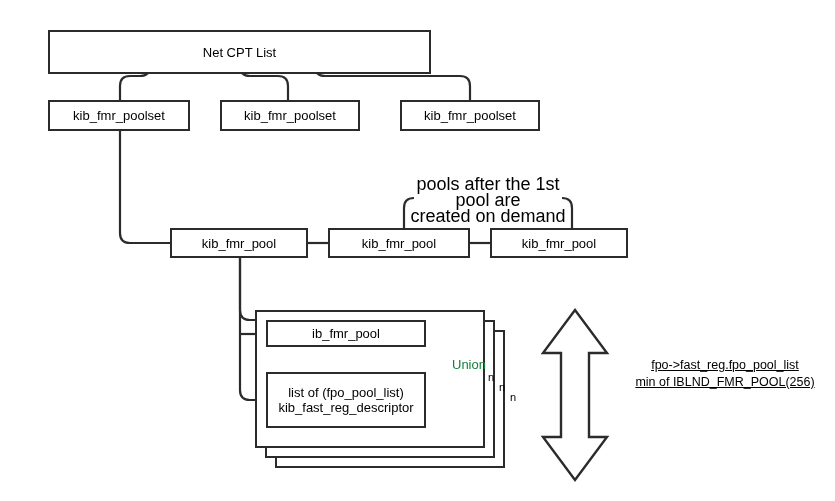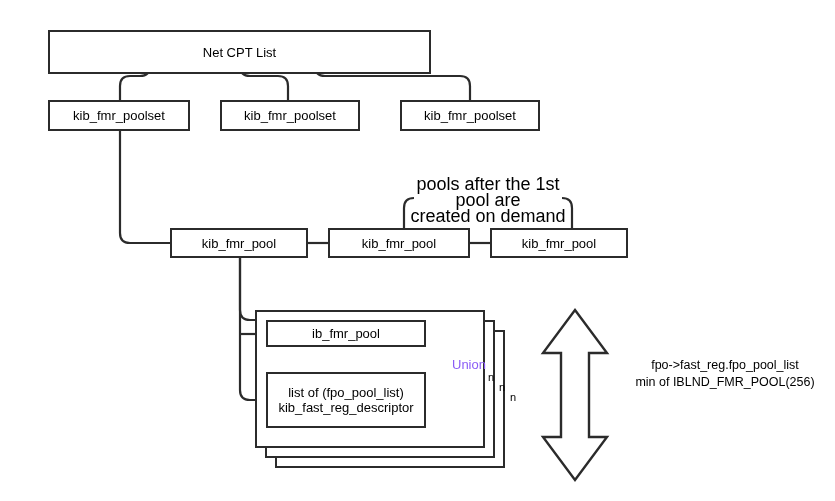--- a/index.html
+++ b/index.html
@@ -57,29 +57,30 @@
   .tiny-label {
     position: absolute;
     font-size: 11px;
     line-height: 12px;
     color: #000000;
   }
   .union-label {
     position: absolute;
     font-size: 13px;
     line-height: 15px;
-    color: #8b5cf6;
+    color: #15803d;
   }
   .note-right {
     position: absolute;
     font-size: 12.5px;
     line-height: 17px;
     color: #000000;
     text-align: center;
     white-space: pre-line;
+    text-decoration: underline;
   }
 </style>
 </head>
 <body>
 
 <div id="canvas">
 
   <svg class="layer" viewBox="0 0 835 501" xmlns="http://www.w3.org/2000/svg">
     <g fill="none" stroke="#2b2b2b" stroke-width="2.2" stroke-linecap="butt">
 

